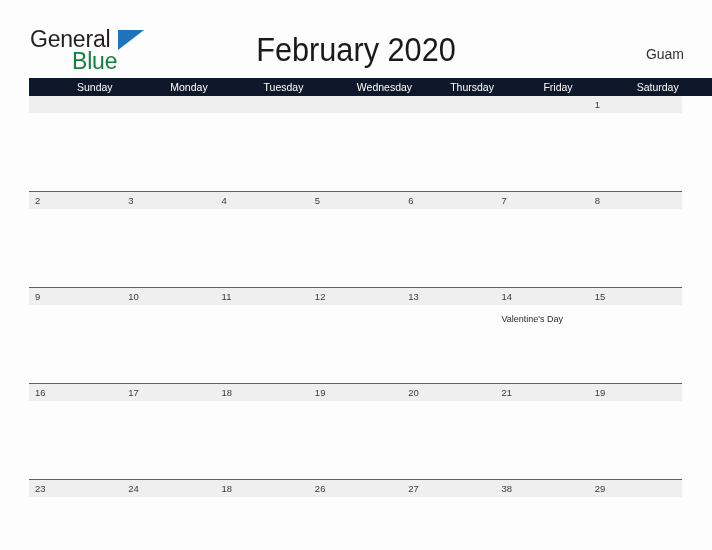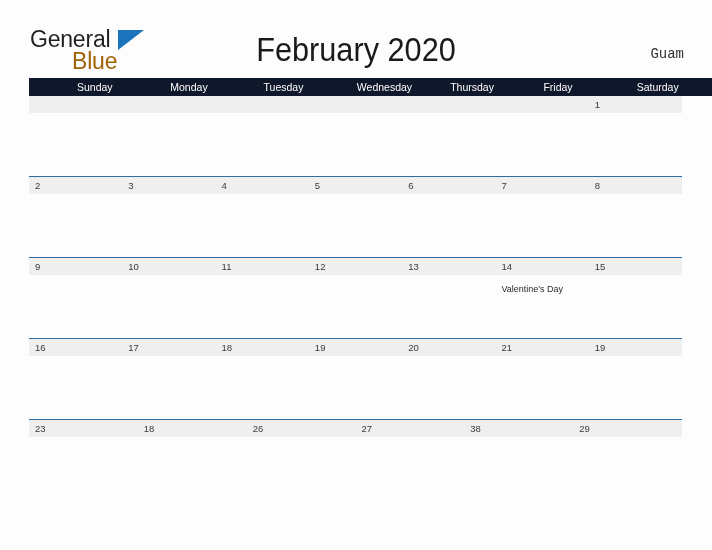--- a/index.html
+++ b/index.html
@@ -50,21 +50,21 @@
     height: 0;
     border-left: 26px solid #1b74bc;
     border-bottom: 20px solid transparent;
   }
   .logo-blue {
     position: absolute;
     left: 42px;
     top: 22px;
     font-size: 23px;
     line-height: 23px;
-    color: #a16207;
+    color: #15803d;
     letter-spacing: -0.2px;
     font-family: "Liberation Sans", sans-serif;
   }
 
   
   .title {
     position: absolute;
     left: 0;
     top: 30px;
     width: 712px;
@@ -80,21 +80,21 @@
 
   
   .location {
     position: absolute;
     right: 28px;
     top: 45px;
     font-size: 14px;
     line-height: 18px;
     color: #333333;
     text-align: right;
-    font-family: Liberation Mono, monospace;
+    font-family: Liberation Sans, sans-serif;
   }
 
   
   .calendar {
     position: absolute;
     left: 29px;
     top: 78px;
     width: 653px;
   }
 
@@ -137,21 +137,21 @@
     line-height: 17px;
     color: #3a3a3a;
     padding-left: 6px;
     box-sizing: border-box;
     font-family: "Liberation Sans", sans-serif;
   }
 
   .event-band {
     display: flex;
     width: 653px;
-    height: 63px;
+    height: 78px;
     background: transparent;
   }
   .event-cell {
     flex: 1 1 0;
     padding: 3px 4px 0 6px;
     box-sizing: border-box;
   }
   .event-text {
     font-size: 9px;
     line-height: 12px;
@@ -269,20 +269,21 @@
       <div class="event-cell"><span class="event-text"></span></div>
       <div class="event-cell"><span class="event-text"></span></div>
       <div class="event-cell"><span class="event-text"></span></div>
       <div class="event-cell"><span class="event-text"></span></div>
     </div>
   </div>
 
   <div class="week-row">
     <div class="date-band">
       <div class="date-cell">23</div>
+      <div class="date-cell">24</div>
       <div class="date-cell">18</div>
       <div class="date-cell">26</div>
       <div class="date-cell">27</div>
       <div class="date-cell">38</div>
       <div class="date-cell">29</div>
     </div>
     <div class="event-band">
       <div class="event-cell"><span class="event-text"></span></div>
       <div class="event-cell"><span class="event-text"></span></div>
       <div class="event-cell"><span class="event-text"></span></div>

